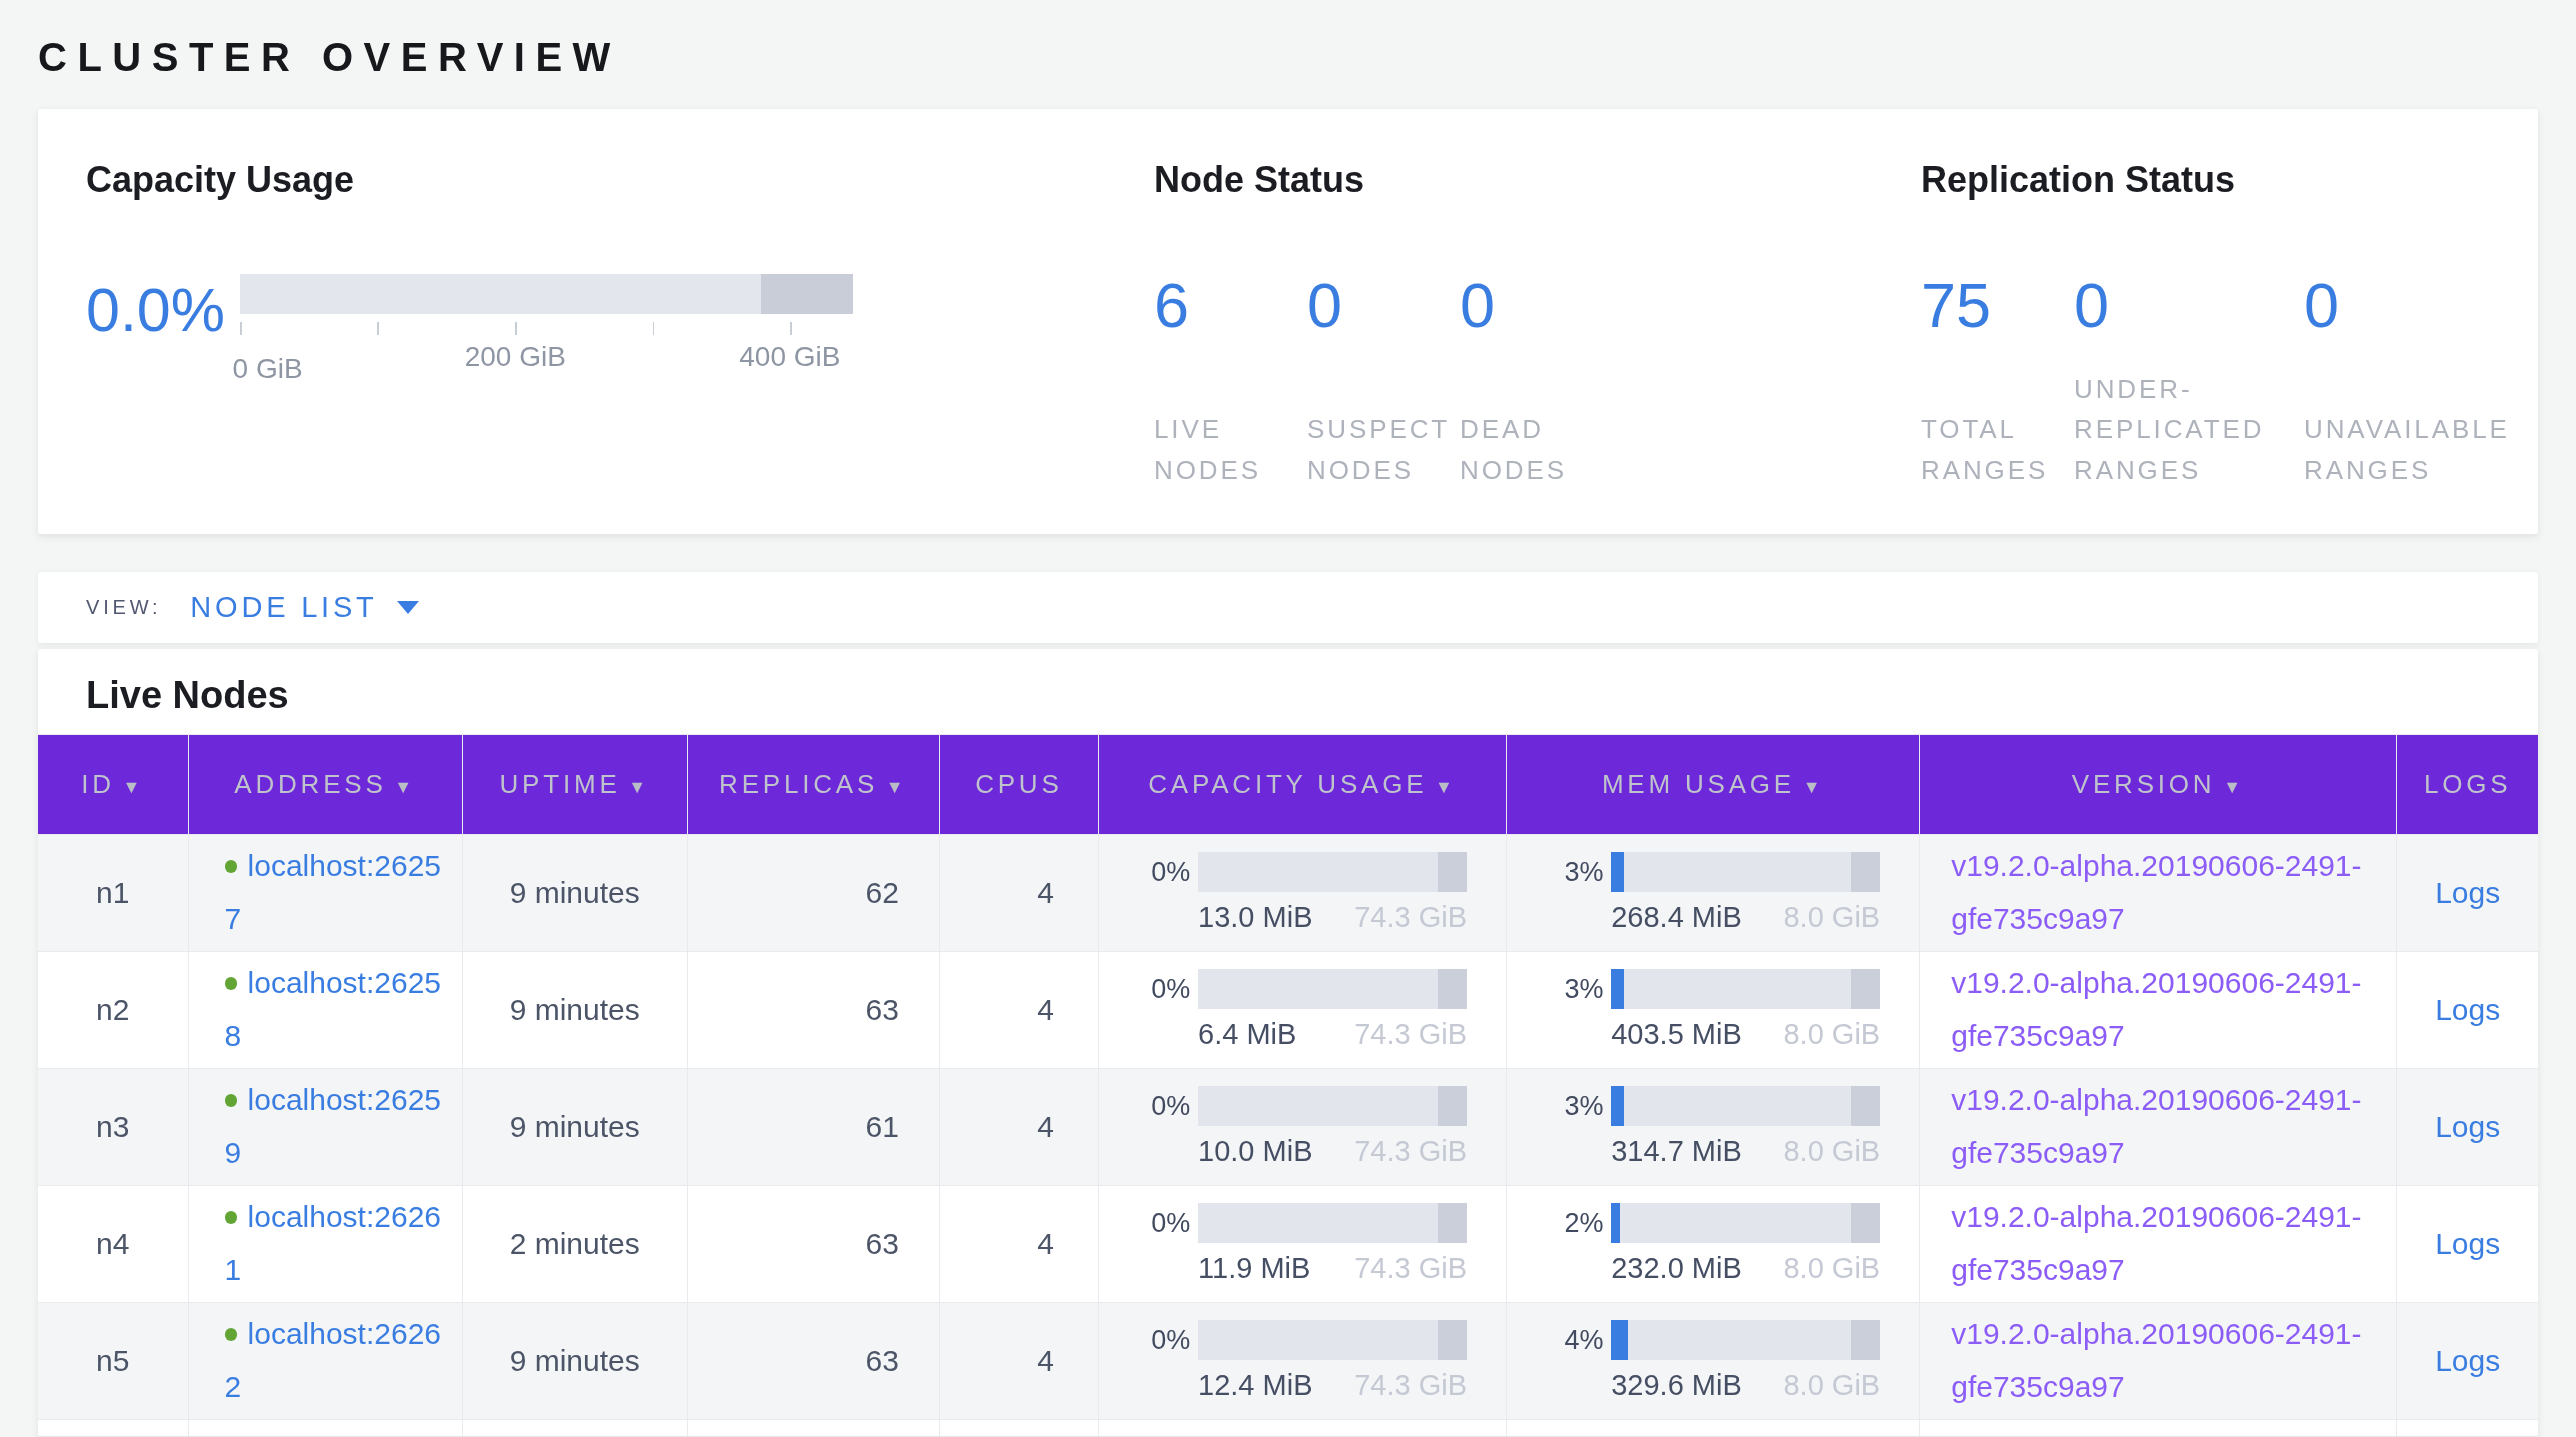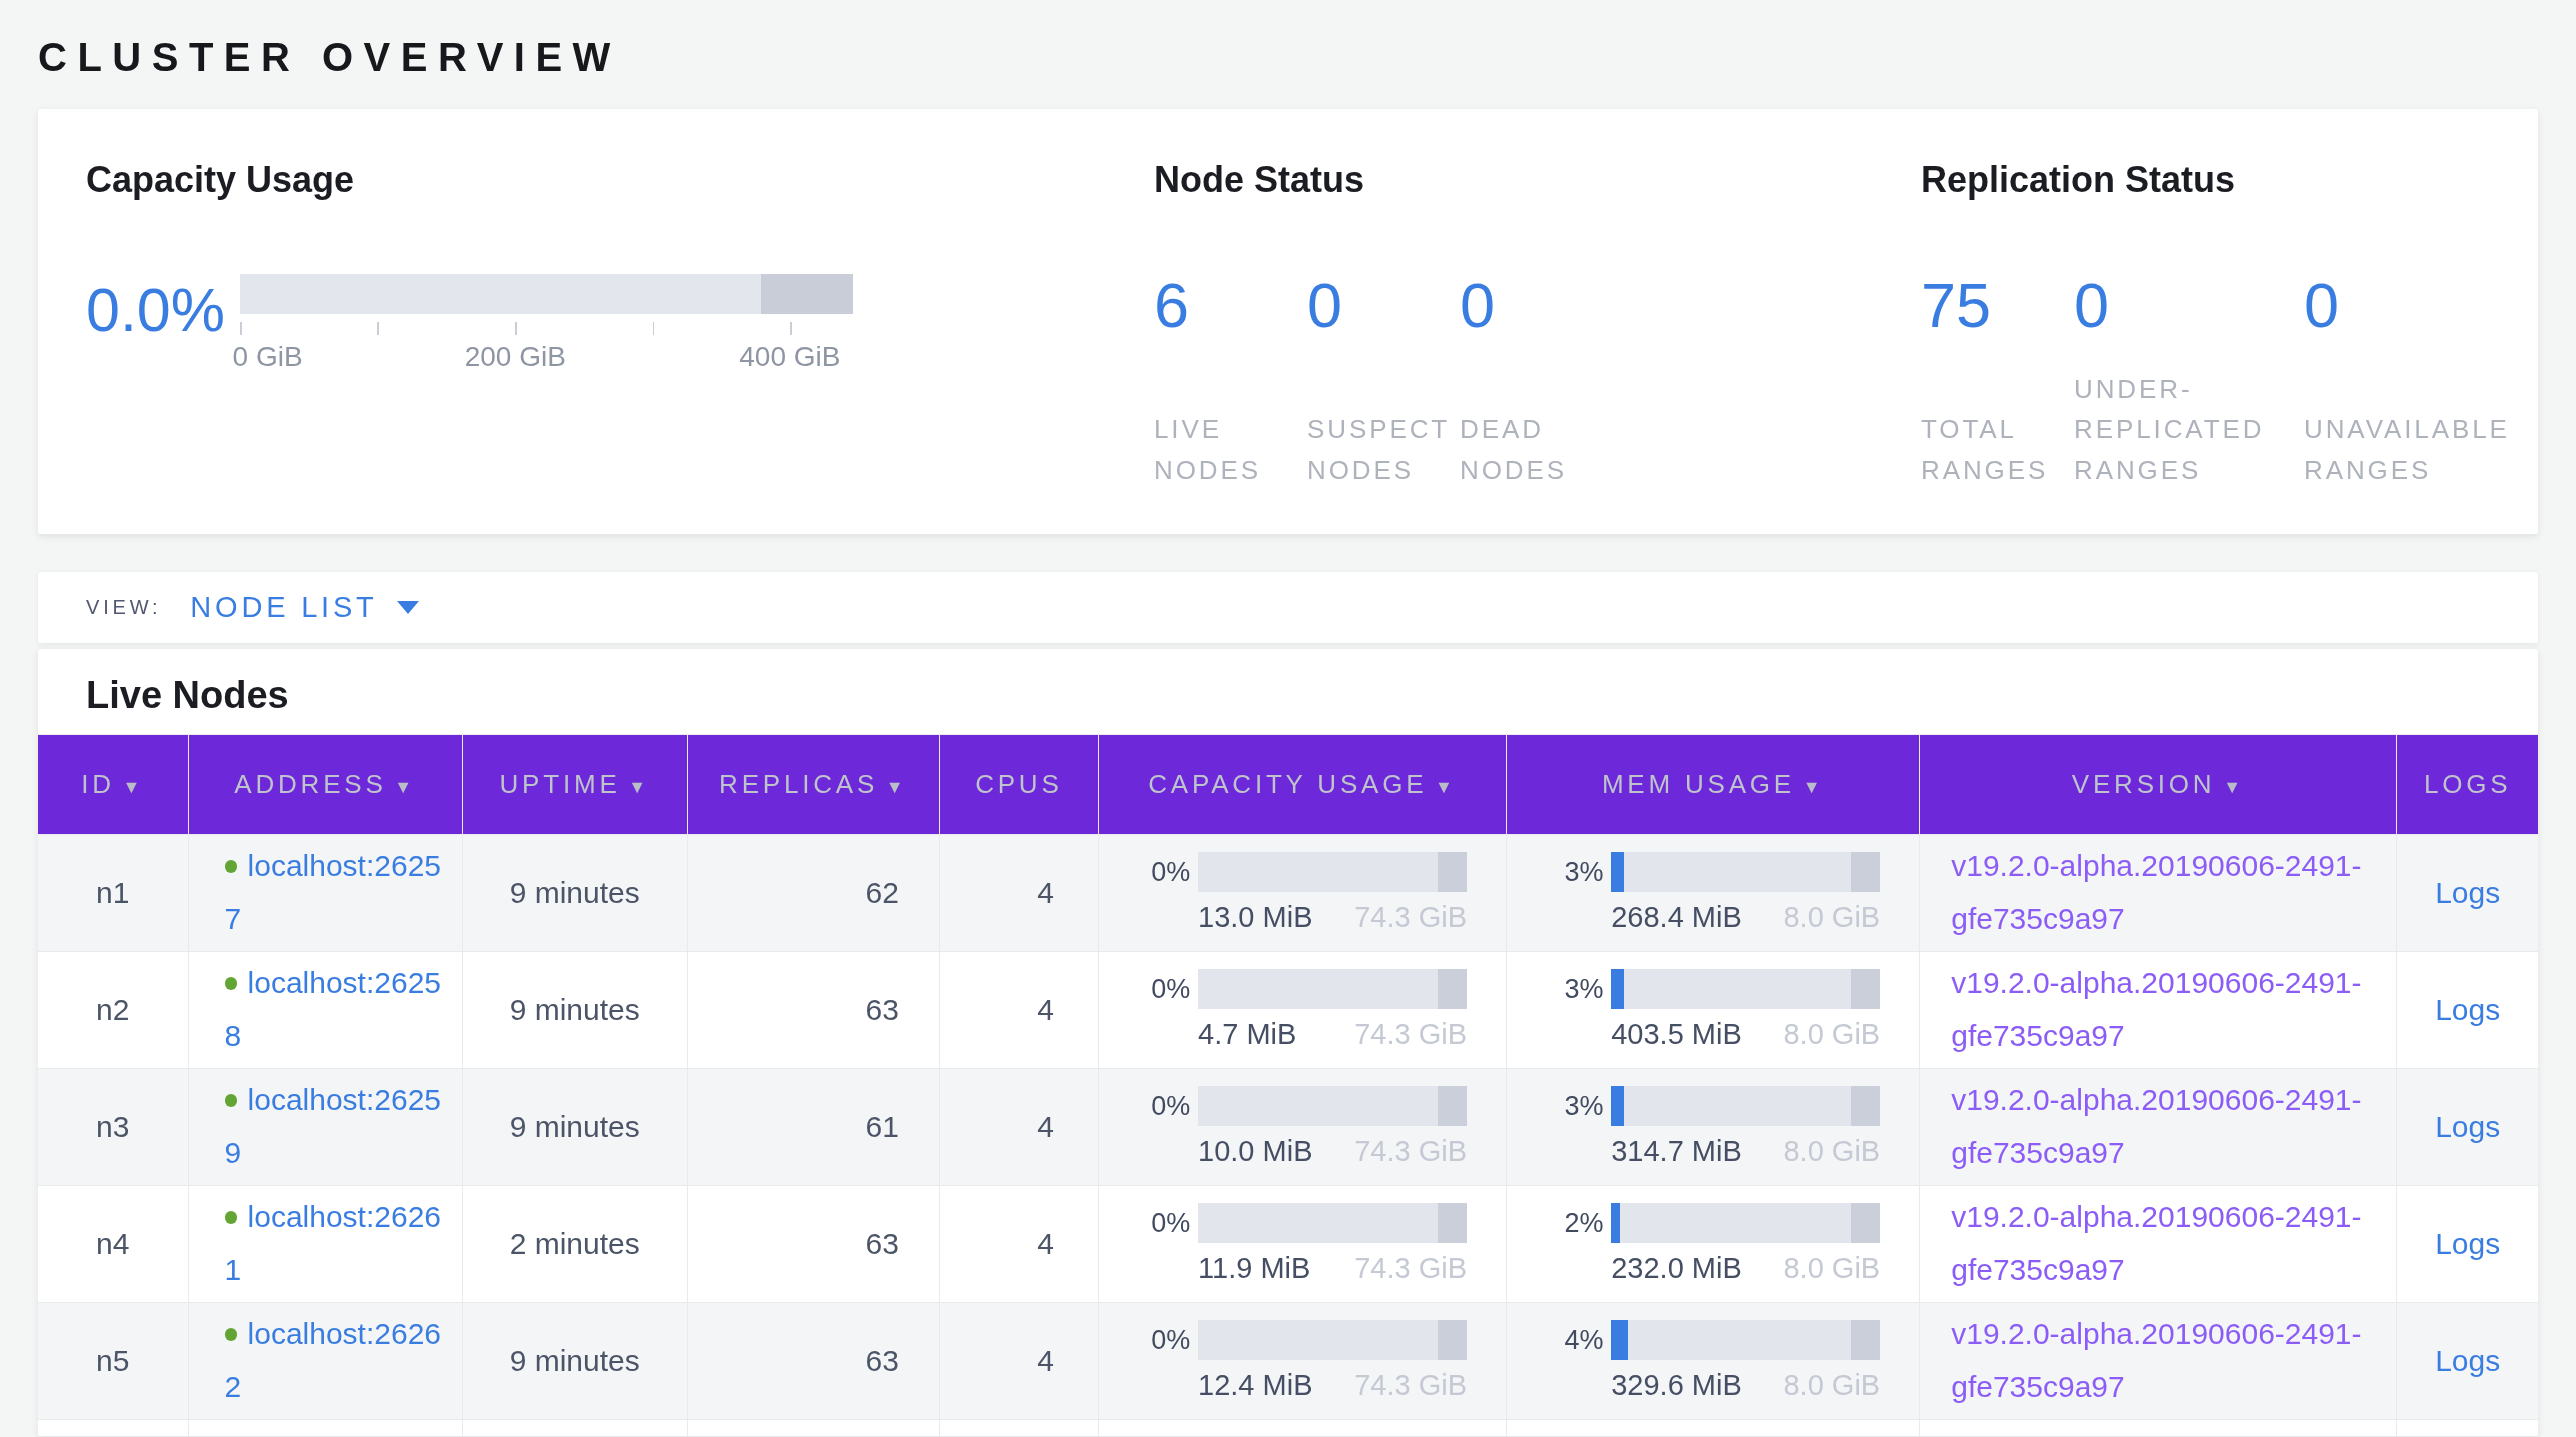--- a/index.html
+++ b/index.html
@@ -46,21 +46,21 @@
   .cap-row { position:absolute; top:165px; left:0; display:flex; align-items:flex-start; }
   .cap-pct { width:154px; font-size:61px; font-weight:500; color:#3a7de1; line-height:1; padding-top:5.8px; }
   .cap-chart { width:613px; }
   .cap-bar { position:relative; width:613px; height:40px; background:#e3e6ec; }
   .cap-bar-dark { position:absolute; right:0; top:0; bottom:0; width:15%; background:#c9cdd8; }
   .cap-ticks { position:relative; height:15.3px; margin-top:7.7px; }
   .cap-tick { position:absolute; width:1.9px; height:13.4px; background:#c9ced6; top:0; }
   .t0{left:0;} .t1{left:22.4%;} .t2{left:44.9%;} .t3{left:67.3%;} .t4{left:89.7%;}
   .cap-tick-labels { position:relative; height:35px; margin-top:3.8px; font-size:28px; color:#8e95a3; }
   .tl { position:absolute; transform:translateX(-50%); white-space:nowrap; }
-  .tl0{left:4.5%;} .tl1{left:44.9%;} .tl2{left:89.7%;}
+  .tl0{left:4.5%;margin-top:12px;} .tl1{left:44.9%;} .tl2{left:89.7%;}
 
   .cap-stats { position:absolute; bottom:42px; left:0; display:flex; align-items:flex-end; }
   .cap-stat { display:flex; align-items:flex-end; }
   .cap-stat-first { width:386px; }
   .cap-stat .stat-label { width:161px; }
   .cap-stat-value {
     font-size:40px; font-weight:600; color:#3a7de1; line-height:1;
     margin-left:1.9px; position:relative; top:2.9px; white-space:nowrap;
   }
 
@@ -301,21 +301,21 @@
           <td>
             <div class="meter">
               <div class="meter-top">
                   <span class="m-pct">0%</span>
                 <div class="m-bar">
                     <div class="m-bar-dark"></div>
                     <div class="m-bar-fill" style="width:0px"></div>
                   </div>
               </div>
               <div class="m-vals">
-                  <span class="m-used">4.7 MiB</span>
+                  <span class="m-used">6.4 MiB</span>
                   <span class="m-total">74.3 GiB</span>
                 </div>
             </div>
           </td>
           <td>
             <div class="meter">
               <div class="meter-top">
                   <span class="m-pct">3%</span>
                 <div class="m-bar">
                     <div class="m-bar-dark"></div>

